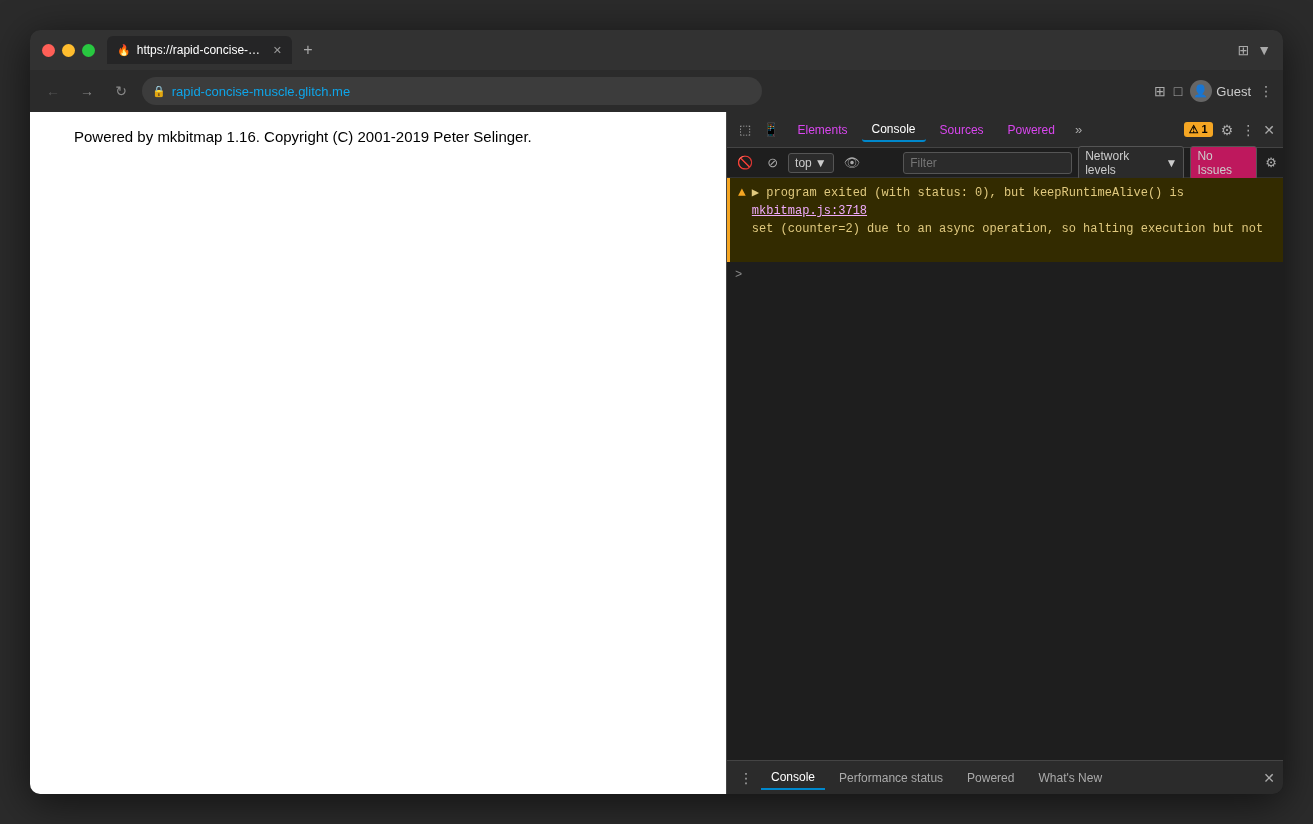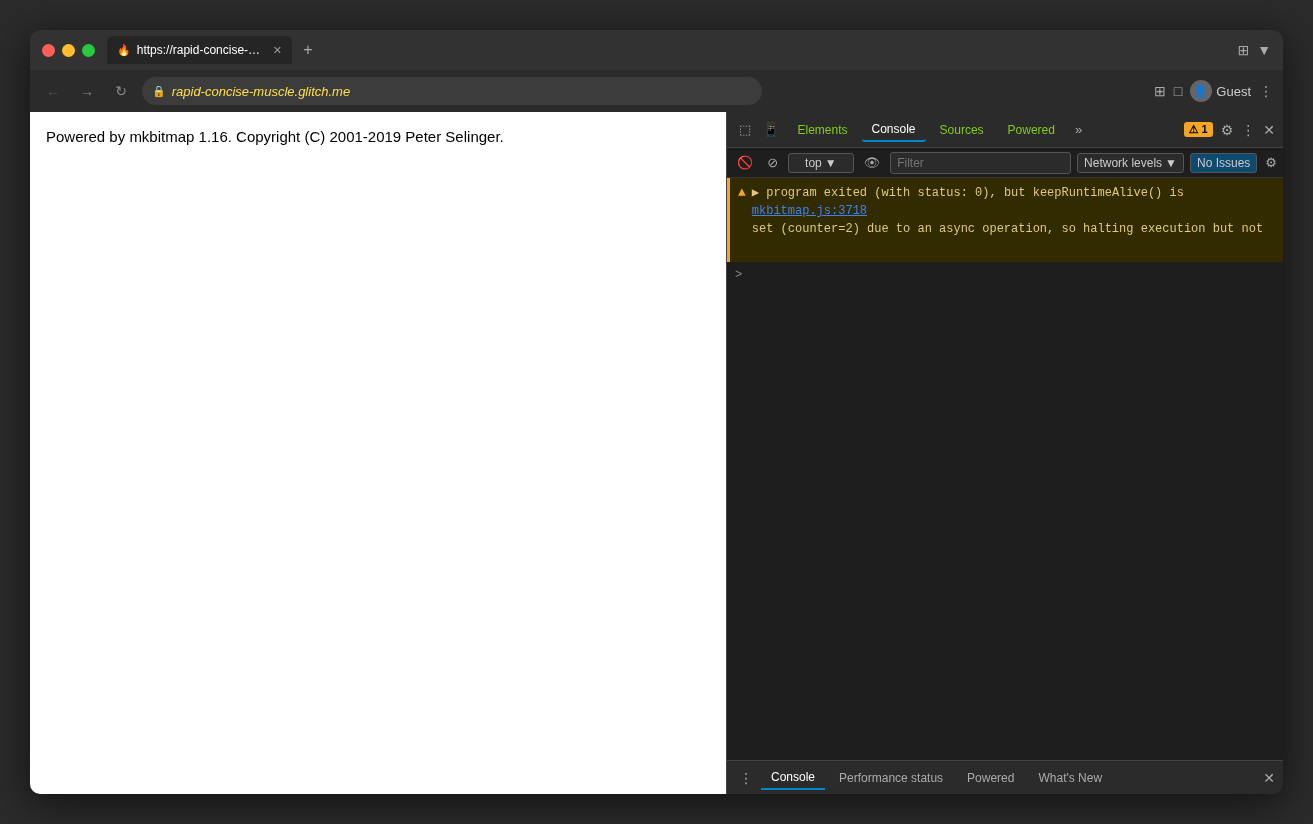--- a/index.html
+++ b/index.html
@@ -134,23 +134,22 @@
       align-items: center;
       padding: 0 10px;
       gap: 6px;
       max-width: 620px;
     }
     .url-lock {
       color: #aaa;
       font-size: 11px;
     }
     .url-text {
-      color: #fde047;
+      color: #0ea5e9;
       font-size: 13px;
-      font-style: italic;
     }
     .address-right {
       display: flex;
       align-items: center;
       gap: 8px;
       margin-left: auto;
     }
     .address-right-icon {
       color: #aaa;
       font-size: 14px;
@@ -185,20 +184,21 @@
     .webpage {
       flex: 1;
       background: #fff;
       padding: 16px;
       overflow: auto;
     }
     .webpage-text {
       font-family: Arial, sans-serif;
       font-size: 15px;
       color: #000;
+      margin-left: 28px;
     }
     
     .devtools {
       width: 557px;
       background: #1e1e1e;
       display: flex;
       flex-direction: column;
       border-left: 1px solid #444;
       flex-shrink: 0;
     }
@@ -208,21 +208,21 @@
       display: flex;
       align-items: center;
       padding: 0 8px;
       gap: 4px;
       border-bottom: 1px solid #444;
       flex-shrink: 0;
     }
     .devtools-tab {
       padding: 4px 10px;
       font-size: 12px;
-      color: #84cc16;
+      color: #d946ef;
       cursor: pointer;
       border-radius: 3px;
     }
     .devtools-tab.active {
       color: #fff;
       border-bottom: 2px solid #0088cc;
     }
     .devtools-tab-more {
       color: #aaa;
       font-size: 13px;
@@ -265,52 +265,53 @@
       cursor: pointer;
       padding: 2px 4px;
     }
     .context-selector {
       display: flex;
       align-items: center;
       gap: 3px;
       background: #2b2b2b;
       border: 1px solid #555;
       border-radius: 3px;
-      padding: 2px 16px;
+      padding: 2px 6px;
       font-size: 12px;
       color: #ccc;
       cursor: pointer;
     }
     .filter-input {
       flex: 1;
       background: #2b2b2b;
       border: 1px solid #555;
       border-radius: 3px;
       padding: 2px 6px;
       font-size: 12px;
       color: #ccc;
       height: 22px;
       max-width: 200px;
+      margin-left: 33px;
     }
     .levels-selector {
       display: flex;
       align-items: center;
       gap: 3px;
       background: #2b2b2b;
       border: 1px solid #555;
       border-radius: 3px;
       padding: 2px 6px;
       font-size: 12px;
       color: #ccc;
       cursor: pointer;
     }
     .no-issues-btn {
       display: flex;
       align-items: center;
-      background: #0c4a6e;
+      background: #be185d;
       border: 1px solid #555;
       border-radius: 3px;
       padding: 2px 6px;
       font-size: 12px;
       color: #ccc;
       cursor: pointer;
       gap: 3px;
     }
     .gear-icon {
       color: #aaa;
@@ -339,21 +340,21 @@
       color: #f5a623;
       font-size: 13px;
       flex-shrink: 0;
       margin-top: 1px;
     }
     .warning-text {
       flex: 1;
       line-height: 1.5;
     }
     .warning-link {
-      color: #3b82f6;
+      color: #f0abfc;
       text-decoration: underline;
       cursor: pointer;
     }
     .console-prompt {
       padding: 6px 8px;
       font-family: 'Courier New', monospace;
       font-size: 12px;
       color: #aaa;
       display: flex;
       align-items: center;

